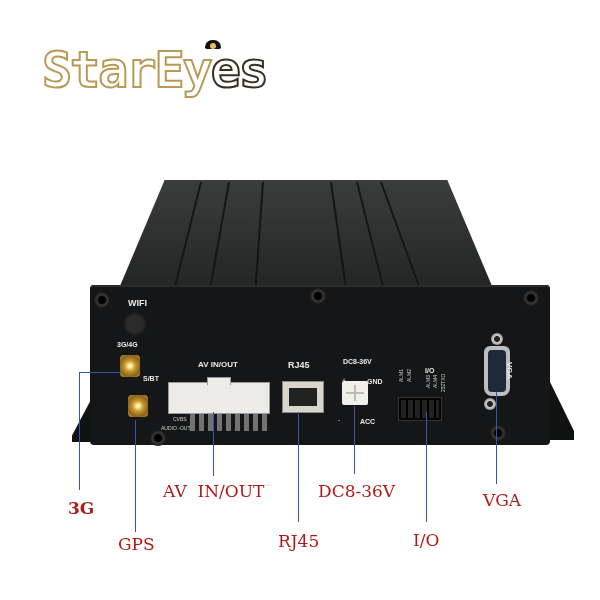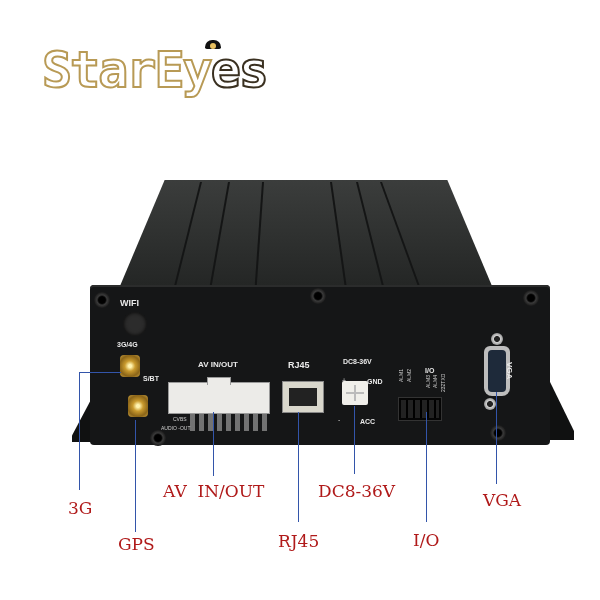--- a/index.html
+++ b/index.html
@@ -64,21 +64,21 @@
 <div class="abs bracket-l"></div>
 <div class="abs bracket-r"></div>
 <div class="abs front"></div>
 
 <div class="abs screw" style="left:94px;top:292px;"></div>
 <div class="abs screw" style="left:310px;top:288px;"></div>
 <div class="abs screw" style="left:523px;top:290px;"></div>
 <div class="abs screw" style="left:150px;top:430px;"></div>
 <div class="abs screw" style="left:490px;top:425px;"></div>
 
-<div class="abs lbl" style="left:120px;top:298px;text-align:center;">WIFI</div>
+<div class="abs lbl" style="left:128px;top:298px;text-align:center;">WIFI</div>
 <div class="abs wifi-btn"></div>
 <div class="abs lbl" style="left:117px;top:341px;font-size:7px;">3G/4G</div>
 <div class="abs sma" style="left:120px;top:355px;"></div>
 <div class="abs lbl" style="left:143px;top:375px;font-size:7px;">S/BT</div>
 <div class="abs sma" style="left:128px;top:395px;"></div>
 
 <div class="abs lbl" style="left:198px;top:360px;font-size:8px;">AV IN/OUT</div>
 <div class="abs av-conn"></div>
 <div class="abs lbl-sm" style="left:173px;top:416px;">CVBS</div>
 <div class="abs lbl-sm" style="left:161px;top:425px;">AUDIO -OUT</div>
@@ -109,19 +109,19 @@
 
 <div class="abs hline" style="left:79px;top:372px;width:42px;"></div>
 <div class="abs vline" style="left:79px;top:372px;height:118px;"></div>
 <div class="abs vline" style="left:135px;top:420px;height:112px;"></div>
 <div class="abs vline" style="left:213px;top:412px;height:64px;"></div>
 <div class="abs vline" style="left:298px;top:412px;height:110px;"></div>
 <div class="abs vline" style="left:354px;top:406px;height:68px;"></div>
 <div class="abs vline" style="left:426px;top:412px;height:110px;"></div>
 <div class="abs vline" style="left:496px;top:392px;height:92px;"></div>
 
-<div class="abs callout" style="left:68px;top:498px;">3G</div>
+<div class="abs callout" style="left:68px;top:498px;font-weight:bold;">3G</div>
 <div class="abs callout" style="left:118px;top:534px;">GPS</div>
 <div class="abs callout" style="left:163px;top:481px;white-space:pre;">AV  IN/OUT</div>
 <div class="abs callout" style="left:278px;top:531px;">RJ45</div>
 <div class="abs callout" style="left:318px;top:481px;">DC8-36V</div>
 <div class="abs callout" style="left:413px;top:530px;">I/O</div>
 <div class="abs callout" style="left:483px;top:490px;">VGA</div>
 
 </body></html>

